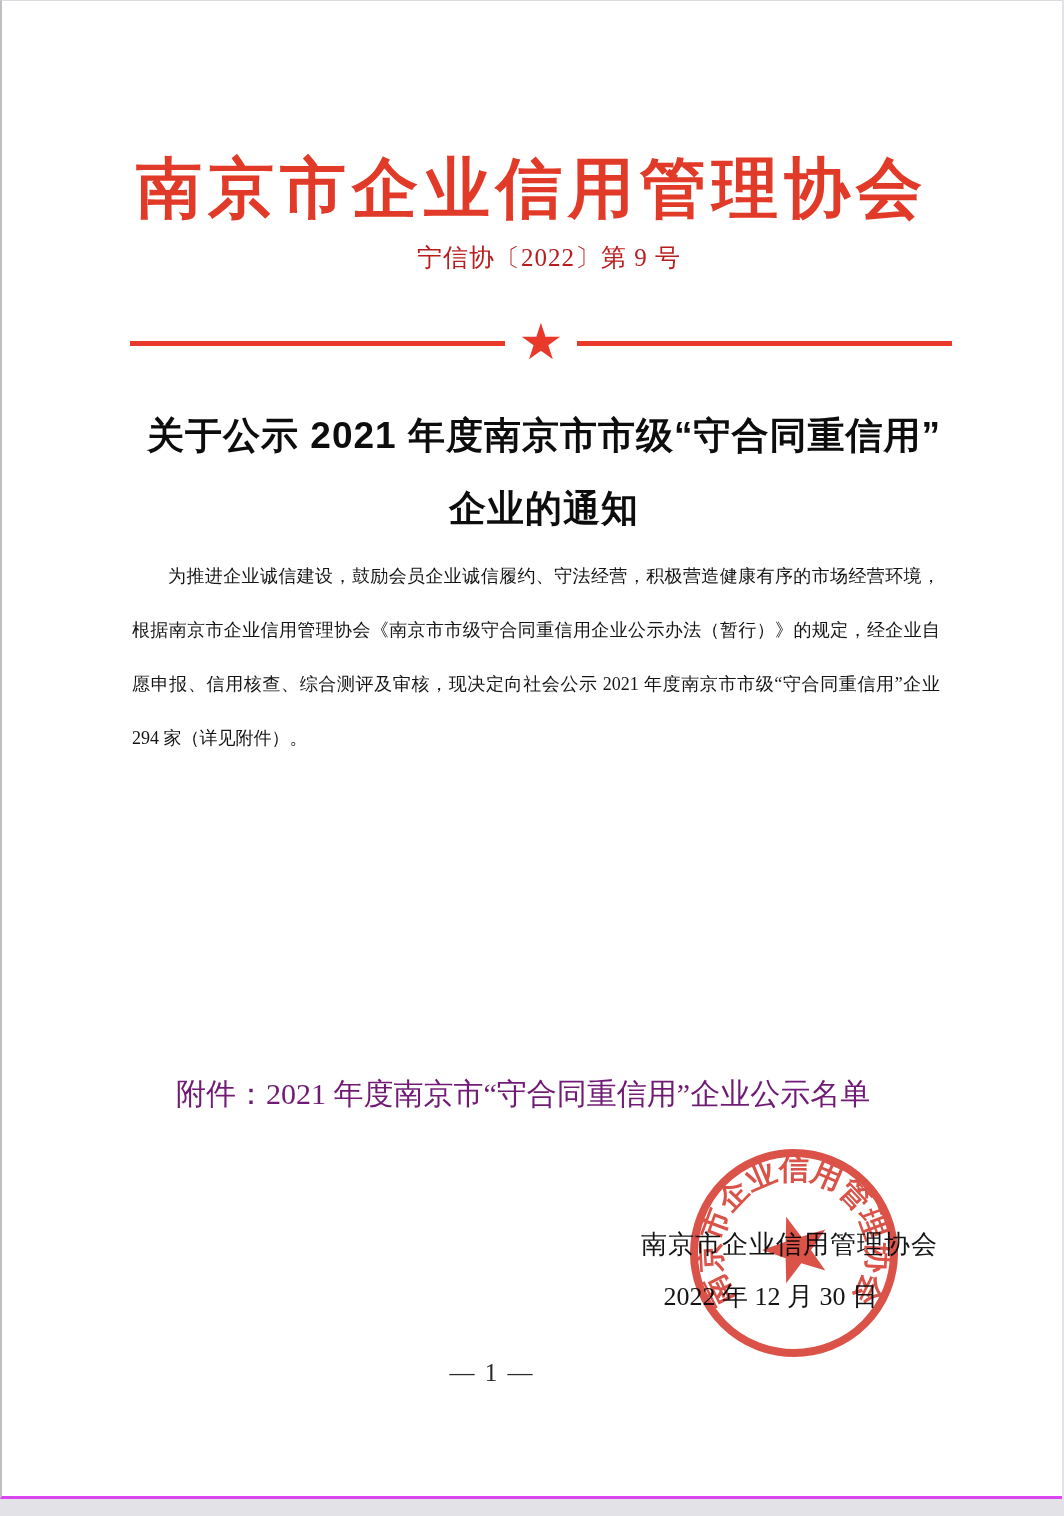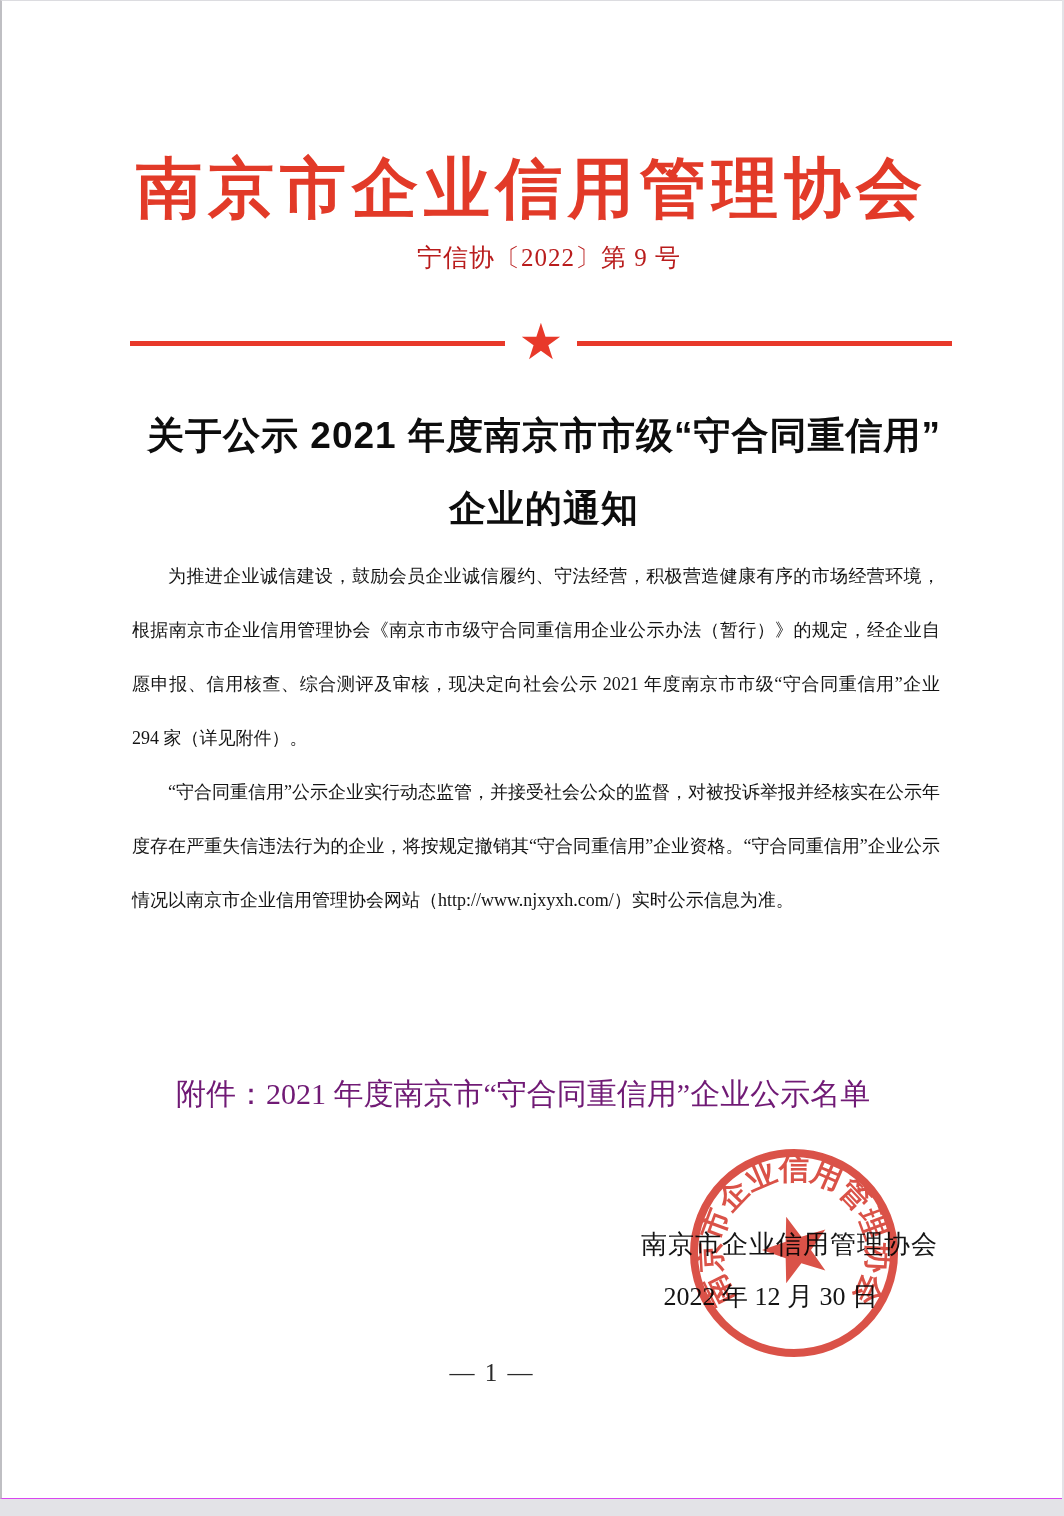--- a/index.html
+++ b/index.html
@@ -9,21 +9,21 @@
     font-family: "Liberation Serif", "DejaVu Serif", serif;
     position: relative;
     overflow: hidden;
   }
   .page {
     position: absolute; top: 0; left: 0;
     width: 1062px; height: 1499px;
     background: #ffffff;
     border-left: 2px solid #bfbfc3;
     border-top: 1px solid #dcdce0;
-    border-bottom: 1px solid #d946ef;
+    border-bottom: 3px solid #d946ef;
     box-sizing: border-box;
   }
   .org-name {
     position: absolute; top: 143px; left: 0; width: 100%;
     text-align: center;
     font-family: "Liberation Sans", "DejaVu Sans", sans-serif;
     font-size: 66px; font-weight: 900; letter-spacing: 6px;
     color: #e23a28; white-space: nowrap;
   }
   .doc-number {
@@ -97,21 +97,20 @@
     <div class="rule-line"></div>
   </div>
 
   <div class="doc-title">
     <div>关于公示 2021 年度南京市市级“守合同重信用”</div>
     <div>企业的通知</div>
   </div>
 
   <div class="body-text">
     <p>为推进企业诚信建设，鼓励会员企业诚信履约、守法经营，积极营造健康有序的市场经营环境，根据南京市企业信用管理协会《南京市市级守合同重信用企业公示办法（暂行）》的规定，经企业自愿申报、信用核查、综合测评及审核，现决定向社会公示 2021 年度南京市市级“守合同重信用”企业 294 家（详见附件）。</p>
-    <p>“守合同重信用”公示企业实行动态监管，并接受社会公众的监督，对被投诉举报并经核实在公示年度存在严重失信违法行为的企业，将按规定撤销其“守合同重信用”企业资格。“守合同重信用”企业公示情况以南京市企业信用管理协会网站（http://www.njxyxh.com/）实时公示信息为准。</p>
   </div>
 
   <div class="attachment-line">附件：2021 年度南京市“守合同重信用”企业公示名单</div>
 
   <div class="signature-name">南京市企业信用管理协会</div>
 
   <div class="signature-date">2022 年 12 月 30 日</div>
 
   <div class="seal">
     <svg viewBox="0 0 240 240" xmlns="http://www.w3.org/2000/svg">

